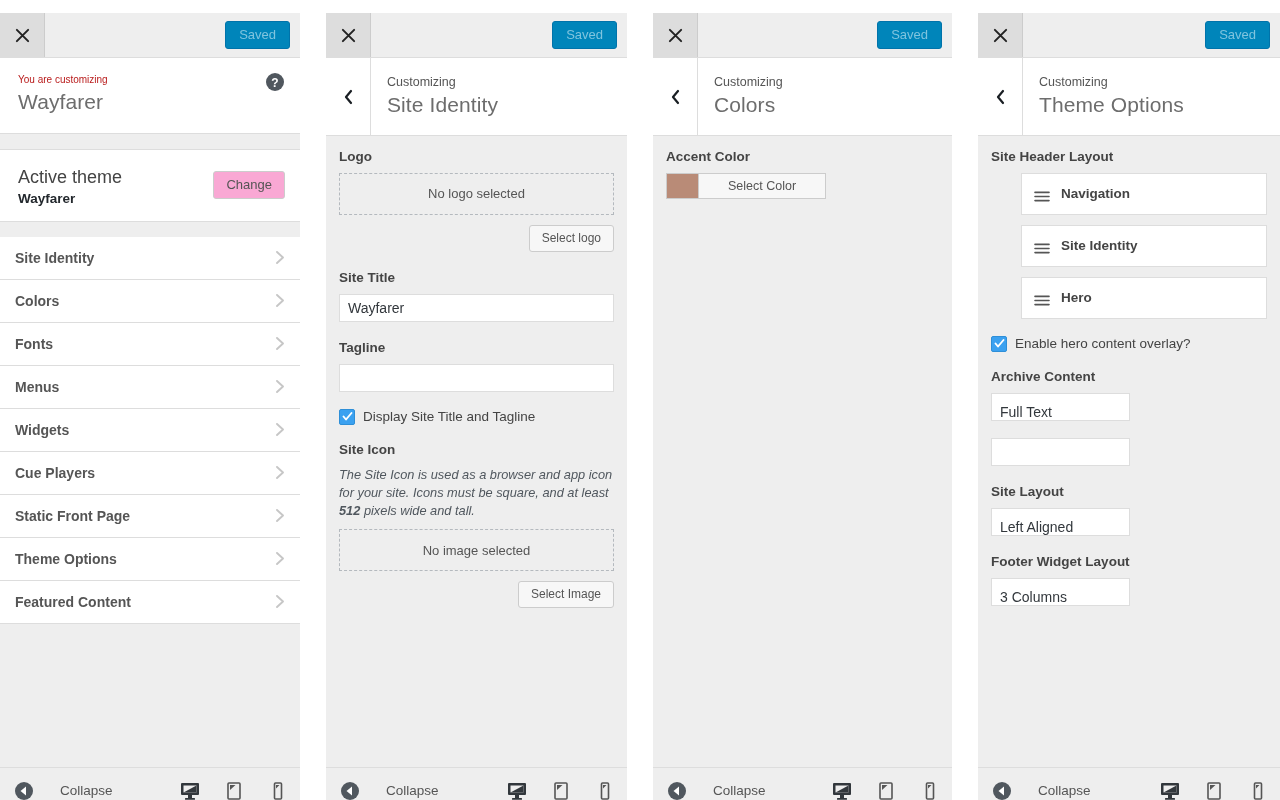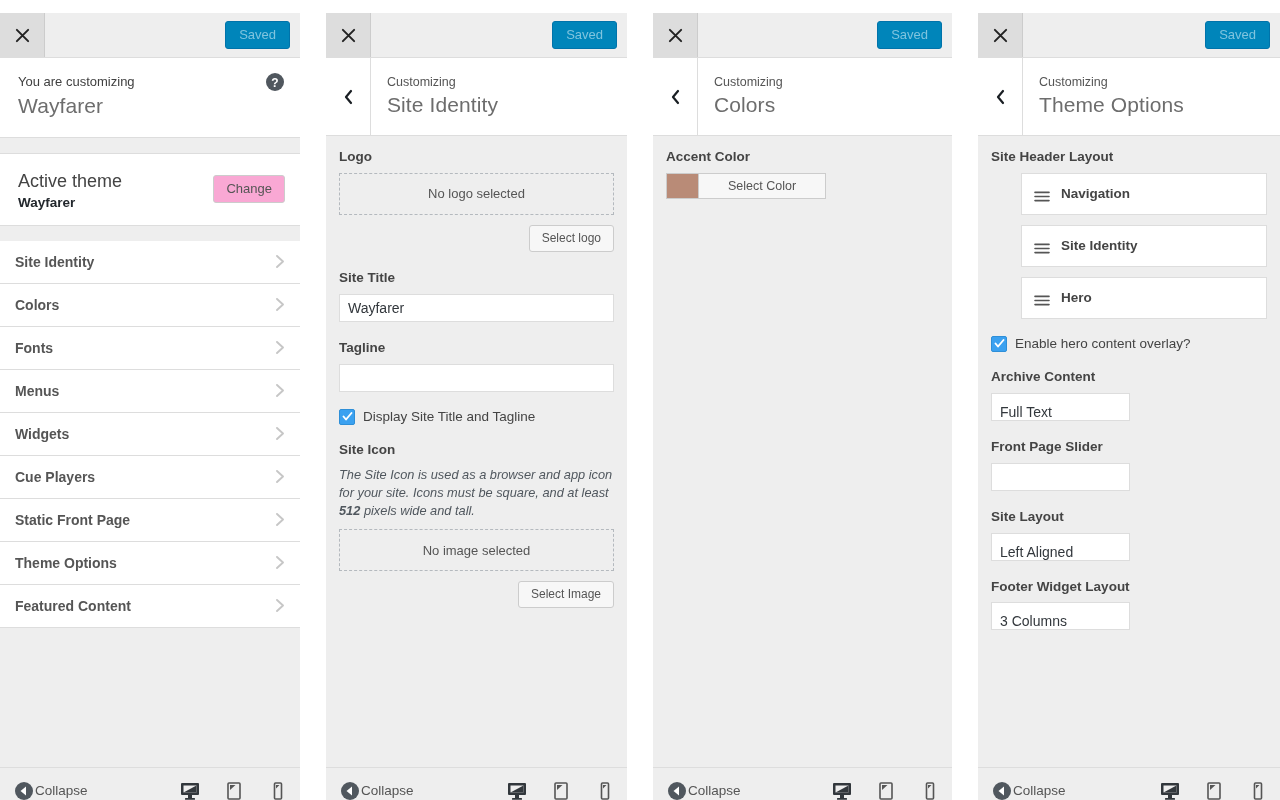--- a/index.html
+++ b/index.html
@@ -87,21 +87,21 @@
     position: absolute; right: 15px; top: 14px;
     width: 20px; height: 20px; cursor: pointer;
   }
 
   
   .cust-header {
     background: #fff; border-bottom: 1px solid #ddd;
     padding: 15px 18px 18px;
     position: relative;
   }
-  .cust-header .kicker { font-size: 13px; color: #404040; }
+  .cust-header .kicker { font-size: 10px; color: #b91c1c; }
   .cust-header .big-title { margin-top: 2px; }
 
   
   .theme-gap { height: 15px; background: #eee; }
   .theme-block {
     background: #fff;
     border-top: 1px solid #ddd; border-bottom: 1px solid #ddd;
     padding: 14px 15px 15px 18px;
     display: flex; align-items: center; justify-content: space-between;
   }
@@ -217,21 +217,21 @@
 
   
   .footer {
     flex: 0 0 46px; height: 46px;
     background: #eeeeee;
     border-top: 1px solid #ddd;
     display: flex; align-items: center; justify-content: space-between;
     padding-left: 14px;
     position: relative;
   }
-  .collapse { display: flex; align-items: center; gap: 1px; cursor: pointer; }
+  .collapse { display: flex; align-items: center; gap: 26px; cursor: pointer; }
   .collapse-icon { width: 20px; height: 20px; }
   .collapse-text { font-size: 13.5px; color: #555; }
   .devices { display: flex; align-items: stretch; height: 46px; }
   .dev {
     width: 44px; display: flex; align-items: center; justify-content: center;
     cursor: pointer; position: relative;
   }
   .dev.active::after {
     content: ""; position: absolute; left: 8px; right: 8px; bottom: 0;
     height: 4px; background: #191e23;
@@ -630,21 +630,20 @@
 
       <div class="ctl">
         <span class="ctl-label">Archive Content</span>
         <div class="select-field">
           <span>Full Text</span>
         </div>
       </div>
 
 
       <div class="ctl">
-        <span class="ctl-label">Front Page Slider</span>
         <div class="select-field">
           <span></span>
         </div>
       </div>
 
       <div class="ctl">
         <span class="ctl-label">Site Layout</span>
         <div class="select-field">
           <span>Left Aligned</span>
         </div>

